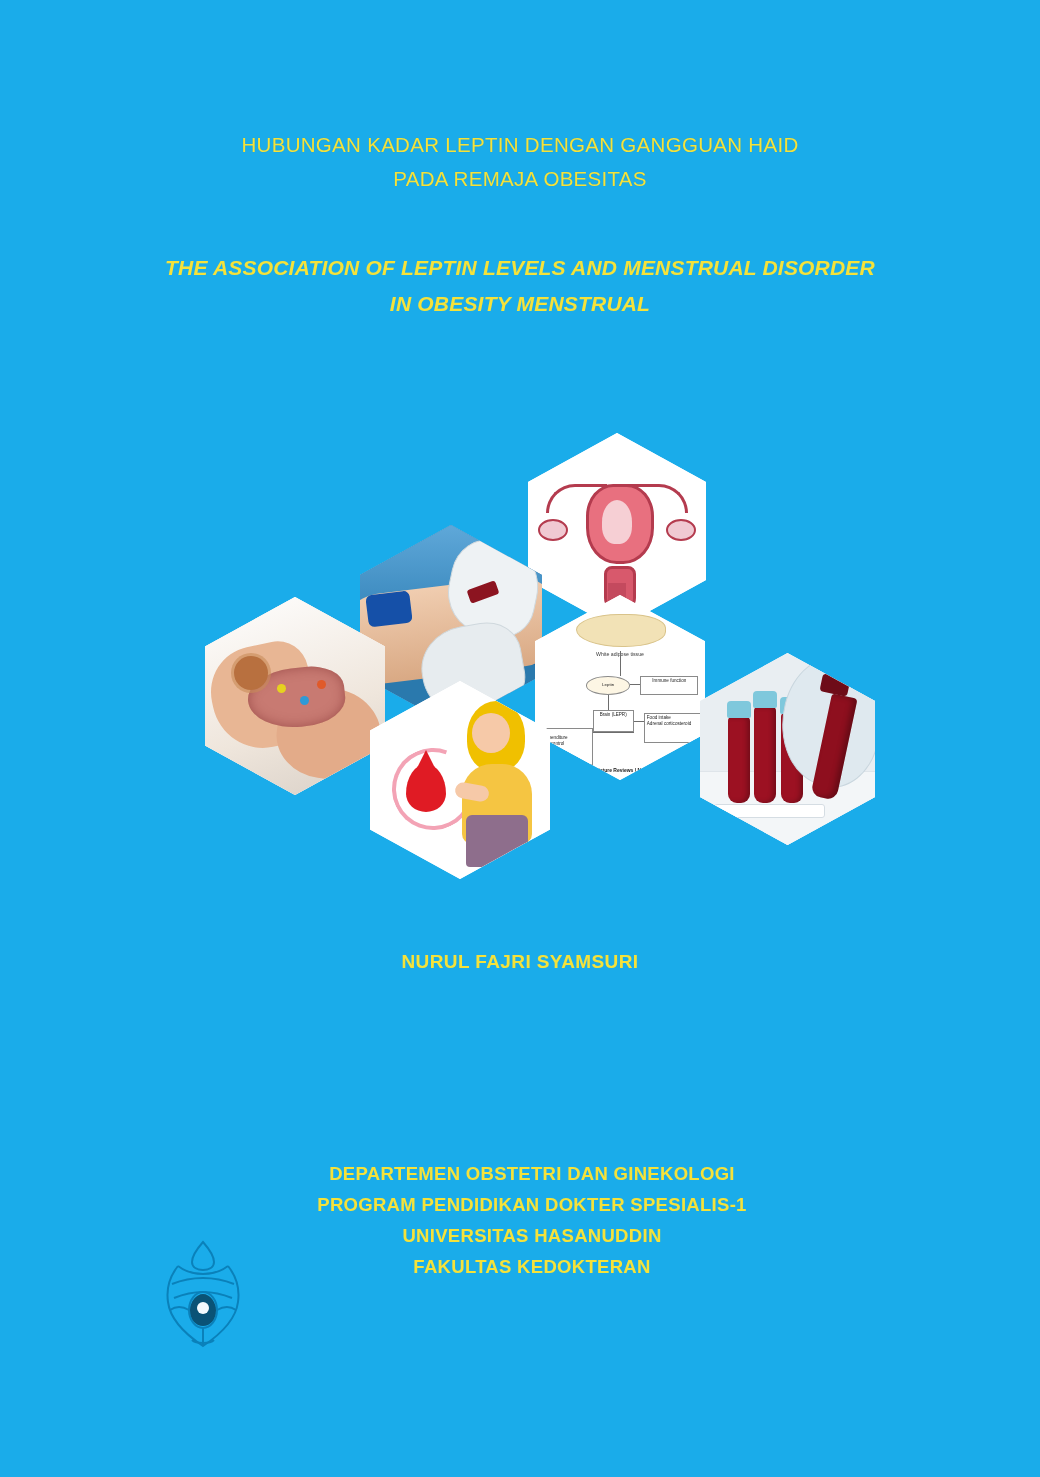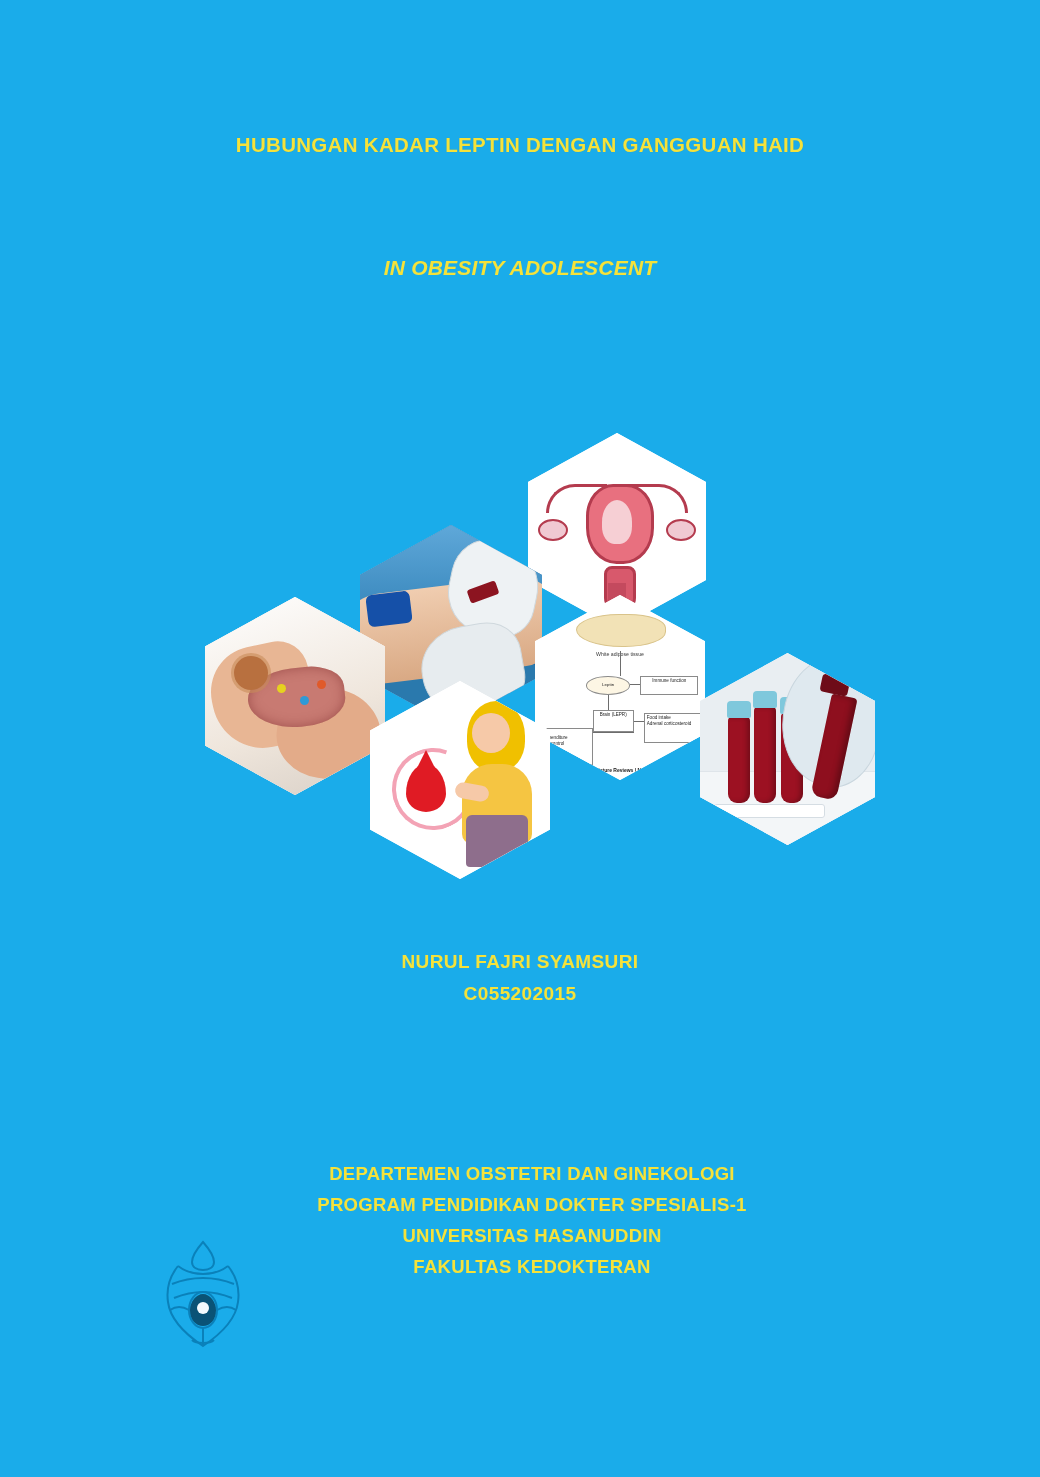--- a/index.html
+++ b/index.html
@@ -24,21 +24,21 @@
   
   .title-block {
     position: absolute;
     top: 128px;
     left: 0;
     width: 1040px;
     text-align: center;
   }
   .title-id {
     color: #f5e23a;
-    font-weight: bold;
+    font-weight: normal;
     font-size: 20.5px;
     letter-spacing: 0.3px;
     line-height: 34px;
     text-shadow: 0 0 1px rgba(0,0,0,0.12);
   }
   .title-en-block {
     position: absolute;
     top: 250px;
     left: 0;
     width: 1040px;
@@ -361,24 +361,26 @@
     opacity: 0.95;
   }
 </style>
 </head>
 <body>
 
 <div class="page">
 
   <div class="title-block">
     <div class="title-id">HUBUNGAN KADAR LEPTIN DENGAN GANGGUAN HAID</div>
+    <div class="title-id">PADA REMAJA OBESITAS</div>
   </div>
 
   <div class="title-en-block">
-    <div class="title-en">IN OBESITY ADOLESCENT</div>
+    <div class="title-en">THE ASSOCIATION OF LEPTIN LEVELS AND MENSTRUAL DISORDER</div>
+    <div class="title-en">IN OBESITY MENSTRUAL</div>
   </div>
 
   <div class="collage">
 
     <div class="hex" id="hex-uterus">
       <div class="hex-inner uterus-bg">
         <div class="ut-tube left"></div>
         <div class="ut-tube right"></div>
         <div class="ut-ovary left"></div>
         <div class="ut-ovary right"></div>
@@ -471,21 +473,20 @@
         <div class="tb-hand"></div>
         <div class="tb-bigtube"></div>
         <div class="tb-bigcap"></div>
       </div>
     </div>
 
   </div>
 
   <div class="author-block">
     <div class="author-name">NURUL FAJRI SYAMSURI</div>
-    <div class="author-id">C055202015</div>
   </div>
 
   <div class="inst-block">
     <div class="inst-line">DEPARTEMEN OBSTETRI DAN GINEKOLOGI</div>
     <div class="inst-line">PROGRAM PENDIDIKAN DOKTER SPESIALIS-1</div>
     <div class="inst-line">UNIVERSITAS HASANUDDIN</div>
     <div class="inst-line">FAKULTAS KEDOKTERAN</div>
   </div>
 
   <div class="logo">

